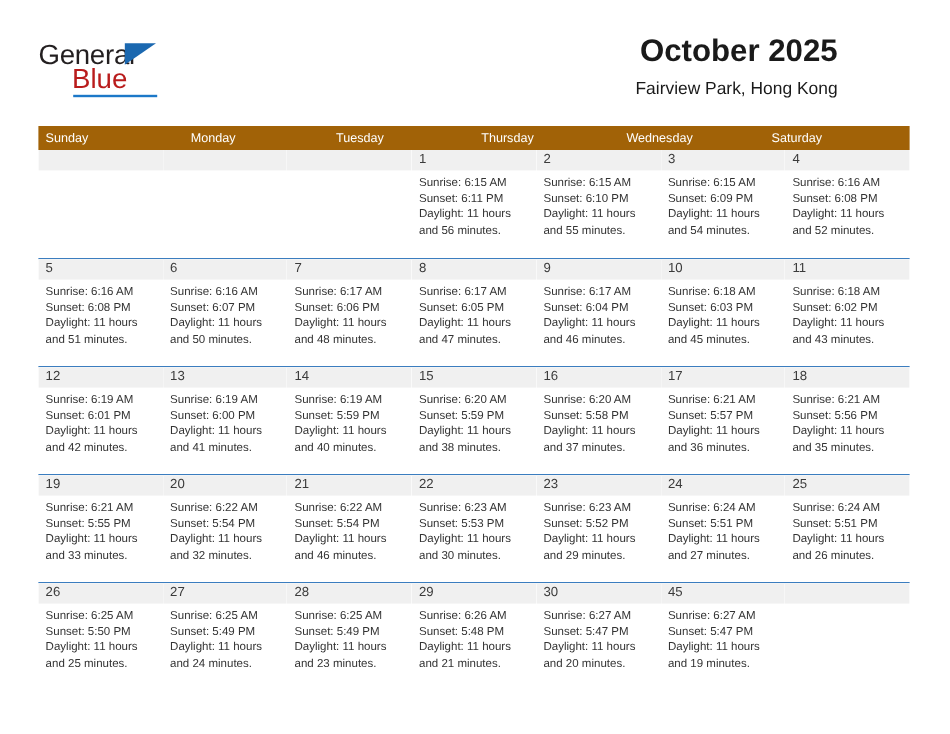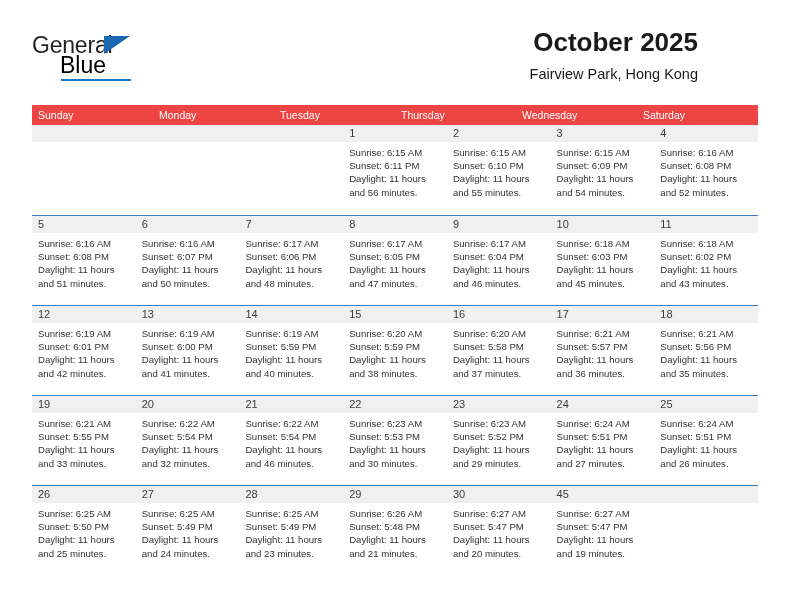--- a/index.html
+++ b/index.html
@@ -52,21 +52,21 @@
     width: 0;
     height: 0;
     border-left: 26px solid #1b68b0;
     border-bottom: 18px solid transparent;
   }
   .logo-blue {
     position: absolute;
     left: 28px;
     top: 20px;
     font-size: 23px;
-    color: #000000;
+    color: #b91c1c;
     line-height: 1;
   }
   .logo-underline {
     position: absolute;
     left: 29px;
     top: 45px;
     width: 70px;
     height: 2px;
     background: #1c78c8;
   }
@@ -95,21 +95,21 @@
 
   
   .calendar {
     position: absolute;
     left: 32px;
     top: 105px;
     width: 726px;
   }
   .weekday-row {
     display: flex;
-    background: #ef4444;
+    background: #a16207;
     height: 20px;
   }
   .weekday {
     flex: 1 1 0;
     color: #ffffff;
     font-size: 10.5px;
     line-height: 20px;
     padding-left: 6px;
     box-sizing: border-box;
     white-space: nowrap;

